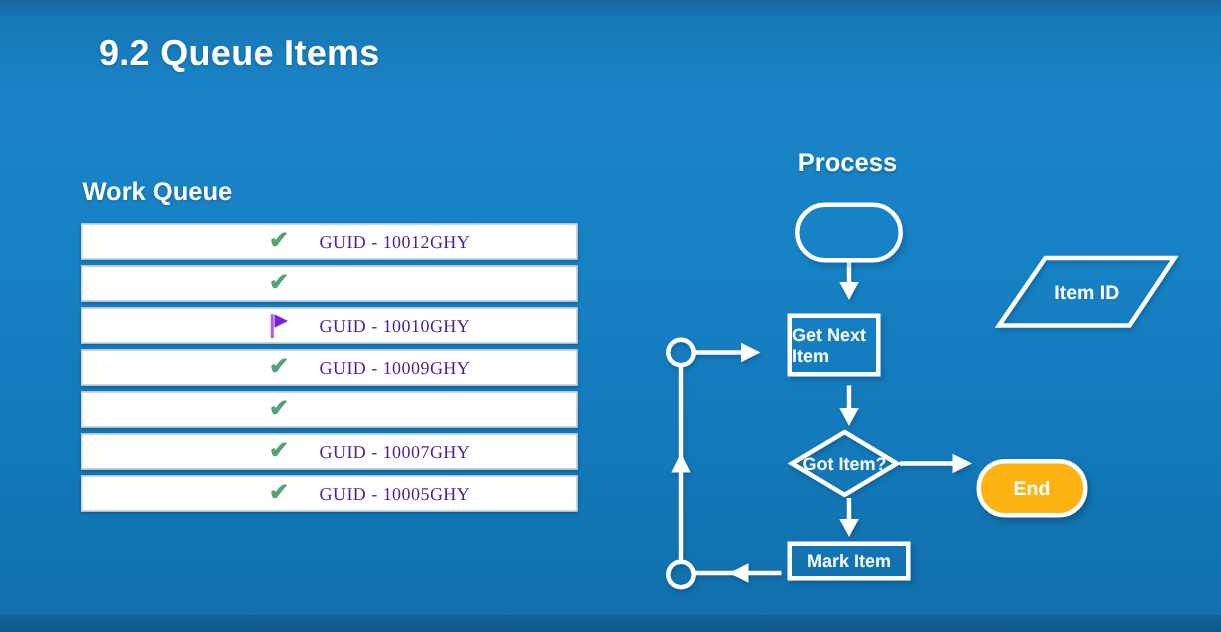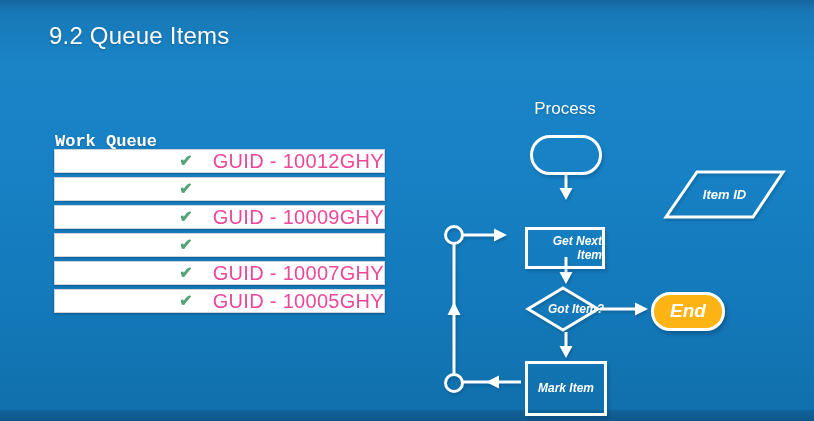--- a/index.html
+++ b/index.html
@@ -3,49 +3,49 @@
 <meta charset="utf-8">
 <style>
   html,body{margin:0;padding:0;background:#0b4f7e;}
   .stage{
     position:relative;width:814px;height:421px;overflow:hidden;
     font-family:"Liberation Sans",sans-serif;
     background:linear-gradient(180deg,#15669e 0%,#1778b6 3%,#1a84c7 15%,#1681c4 42%,#1379ba 72%,#1170ad 97%,#1170ad 100%);
   }
   .bottom-band{position:absolute;left:0;top:410px;width:814px;height:11px;
     background:linear-gradient(180deg,#11639b 0%,#0e578c 100%);}
-  .slide-title{position:absolute;left:49px;top:22px;color:#fff;font-size:24px;font-weight:400;
+  .slide-title{position:absolute;left:66px;top:22px;color:#fff;font-size:24px;font-weight:700;
     letter-spacing:.2px;text-shadow:0 1px 2px rgba(0,20,40,.25);}
-  .wq-heading{position:absolute;left:55px;top:132px;color:#fff;font-size:17px;font-weight:700;
-    text-shadow:0 1px 2px rgba(0,20,40,.25);font-family:Liberation Mono, monospace;}
+  .wq-heading{position:absolute;left:55px;top:118px;color:#fff;font-size:17px;font-weight:700;
+    text-shadow:0 1px 2px rgba(0,20,40,.25);}
   .process-heading{position:absolute;left:505px;top:99px;width:120px;text-align:center;
-    color:#fff;font-size:17px;font-weight:400;text-shadow:0 1px 2px rgba(0,20,40,.25);}
+    color:#fff;font-size:17px;font-weight:700;text-shadow:0 1px 2px rgba(0,20,40,.25);}
 
   .queue{position:absolute;left:54px;top:149px;width:331px;display:flex;flex-direction:column;gap:4px;}
   .queue-row{height:24px;background:#fff;border:1px solid #cfd4d8;box-sizing:border-box;
     display:flex;align-items:center;padding-left:120px;box-shadow:0 1px 2px rgba(0,25,50,.35);}
   .queue-row .icon{width:22px;height:20px;display:none;align-items:center;justify-content:center;}
   .queue-row[data-status="done"] .check{display:flex;}
   .queue-row[data-status="flagged"] .flag{display:flex;}
   .check{color:#55a377;font-size:16px;font-weight:700;line-height:1;}
-  .guid{margin-left:16px;font-family:Liberation Sans, sans-serif;font-size:20px;color:#ec4899;
+  .guid{margin-left:16px;font-family:Liberation Serif, serif;font-size:12px;color:#4c1d95;
     letter-spacing:.3px;white-space:nowrap;}
 
   .fc-svg{position:absolute;left:0;top:0;pointer-events:none;
     filter:drop-shadow(1px 2px 1.5px rgba(0,30,60,.25));}
   .fc-node{position:absolute;box-sizing:border-box;display:flex;align-items:center;justify-content:center;
-    text-align:right;color:#fff;font-weight:700;line-height:1.2;font-style:italic;}
+    text-align:left;color:#fff;font-weight:700;line-height:1.2;}
   .node-start{left:530px;top:135px;width:72px;height:40px;border:3px solid #fff;border-radius:20px;
     box-shadow:2px 3px 3px rgba(0,30,60,.18);}
-  .node-getnext{left:525px;top:227px;width:80px;height:42px;border:3px solid #fff;font-size:12px;
+  .node-getnext{left:525px;top:209px;width:62px;height:42px;border:3px solid #fff;font-size:12px;
     box-shadow:2px 3px 3px rgba(0,30,60,.18);}
-  .node-decision-label{left:528px;top:288px;width:70px;height:42px;font-size:12px;margin-left:13px;}
-  .node-end{left:651px;top:292px;width:74px;height:39px;border:3px solid #fff;border-radius:19px;
-    background:#fcb415;font-size:19px;box-shadow:2px 3px 4px rgba(0,30,60,.3);}
-  .node-mark{left:525px;top:361px;width:82px;height:55px;border:3px solid #fff;font-size:12px;
+  .node-decision-label{left:528px;top:288px;width:70px;height:42px;font-size:12px;}
+  .node-end{left:651px;top:306px;width:74px;height:39px;border:3px solid #fff;border-radius:19px;
+    background:#fcb415;font-size:13px;box-shadow:2px 3px 4px rgba(0,30,60,.3);}
+  .node-mark{left:525px;top:361px;width:82px;height:26px;border:3px solid #fff;font-size:12px;
     box-shadow:2px 3px 3px rgba(0,30,60,.18);}
   .node-itemid-label{left:666px;top:172px;width:117px;height:45px;font-size:13px;}
 </style>
 </head>
 <body>
 
 <div class="stage">
   <div class="bottom-band"></div>
 
   <div class="slide-title">9.2 Queue Items</div>
@@ -54,20 +54,30 @@
 
   <div class="queue">
     <div class="queue-row" data-status="done">
       <span class="icon check">✔</span>
 
       <span class="guid">GUID - 10012GHY</span>
     </div>
     <div class="queue-row" data-status="done">
       <span class="icon check">✔</span>
 
+    </div>
+    <div class="queue-row" data-status="flagged">
+
+      <span class="icon flag">
+          <svg width="13" height="17" viewBox="0 0 13 17">
+            <rect x="0.5" y="0.5" width="2" height="16" fill="#b558e6"></rect>
+            <polygon points="3,0.5 12,5 3,9.5" fill="#7c24d4"></polygon>
+          </svg>
+        </span>
+      <span class="guid">GUID - 10010GHY</span>
     </div>
     <div class="queue-row" data-status="done">
       <span class="icon check">✔</span>
 
       <span class="guid">GUID - 10009GHY</span>
     </div>
     <div class="queue-row" data-status="done">
       <span class="icon check">✔</span>
 
     </div>

